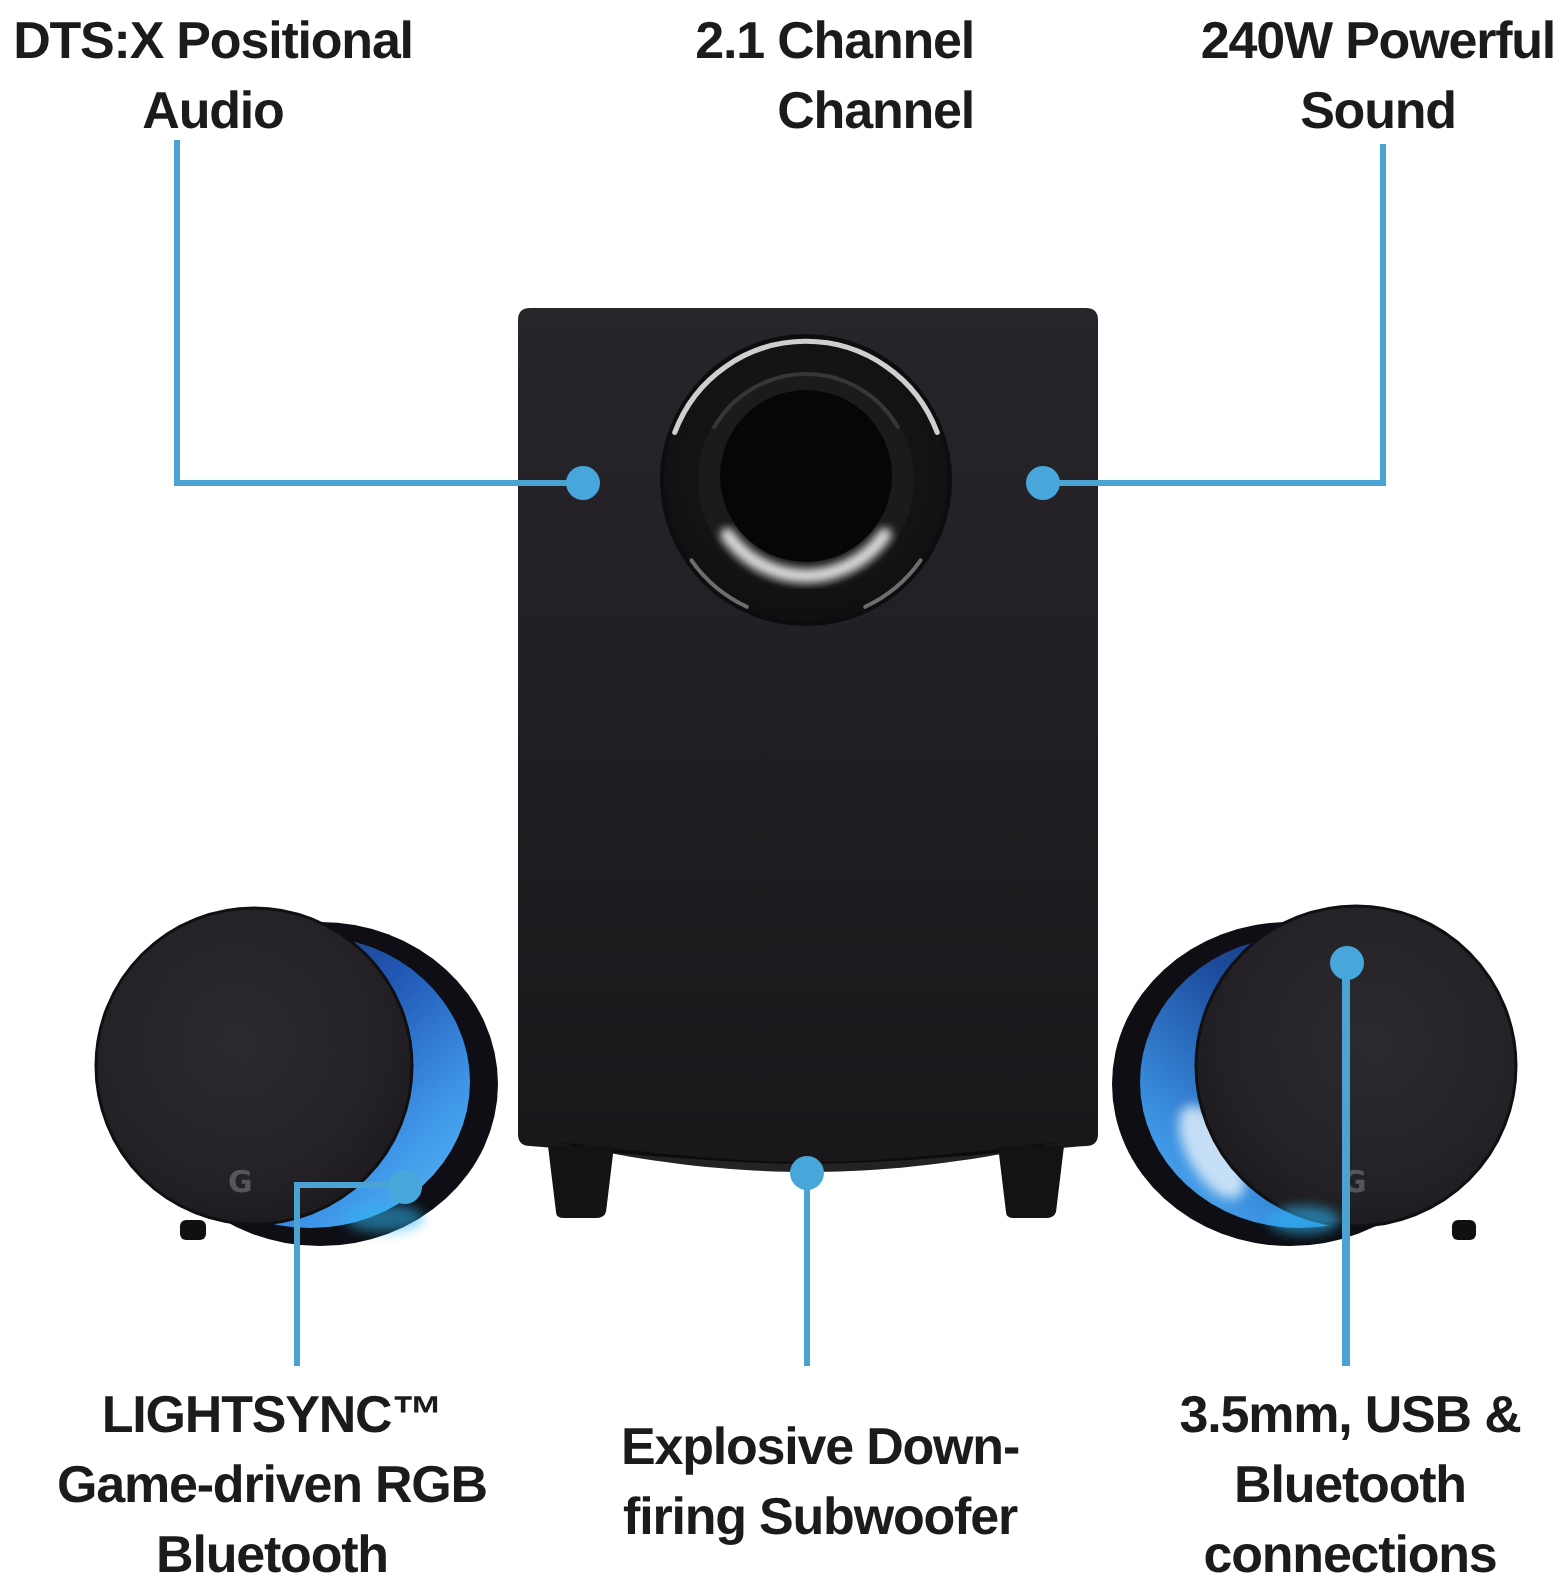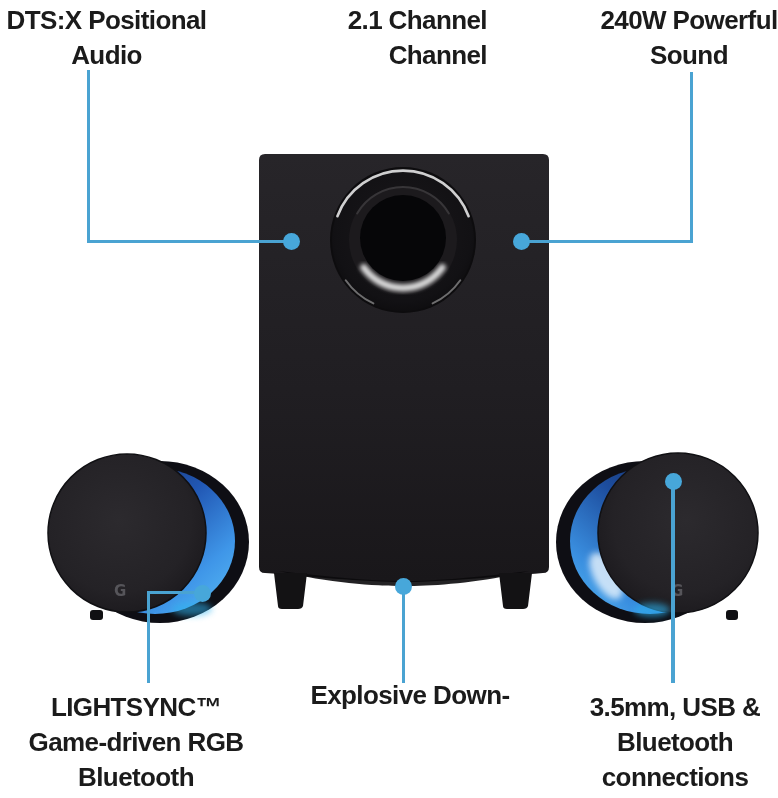--- a/index.html
+++ b/index.html
@@ -38,22 +38,23 @@
     <div>240W Powerful</div>
     <div>Sound</div>
   </div>
 
   <div class="label" style="left:16px;top:690px;width:240px;">
     <div>LIGHTSYNC™</div>
     <div>Game-driven RGB</div>
     <div>Bluetooth</div>
   </div>
 
-  <div class="label" style="left:290px;top:678px;width:240px;">
+  <div class="label" style="left:290px;top:706px;width:240px;">
     <div>Explosive Down-</div>
+    <div>firing Subwoofer</div>
   </div>
 
   <div class="label" style="left:555px;top:690px;width:240px;">
     <div>3.5mm, USB &amp;</div>
     <div>Bluetooth</div>
     <div>connections</div>
   </div>
 
   <svg class="product-svg" style="left:259px;top:154px;" width="290" height="458" viewBox="0 0 290 458">
     <defs>

